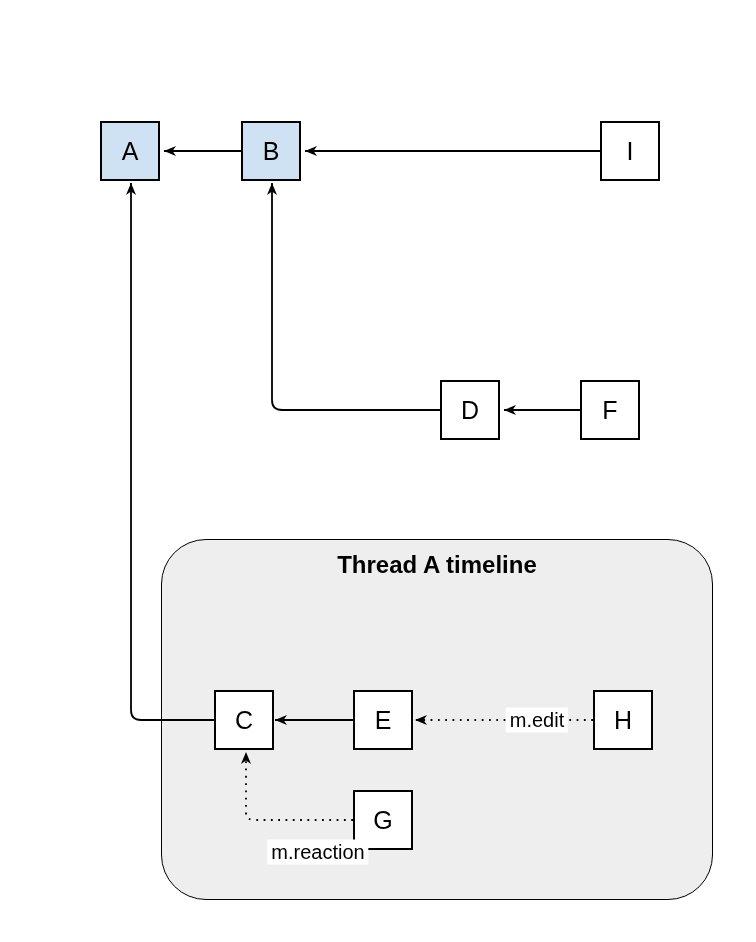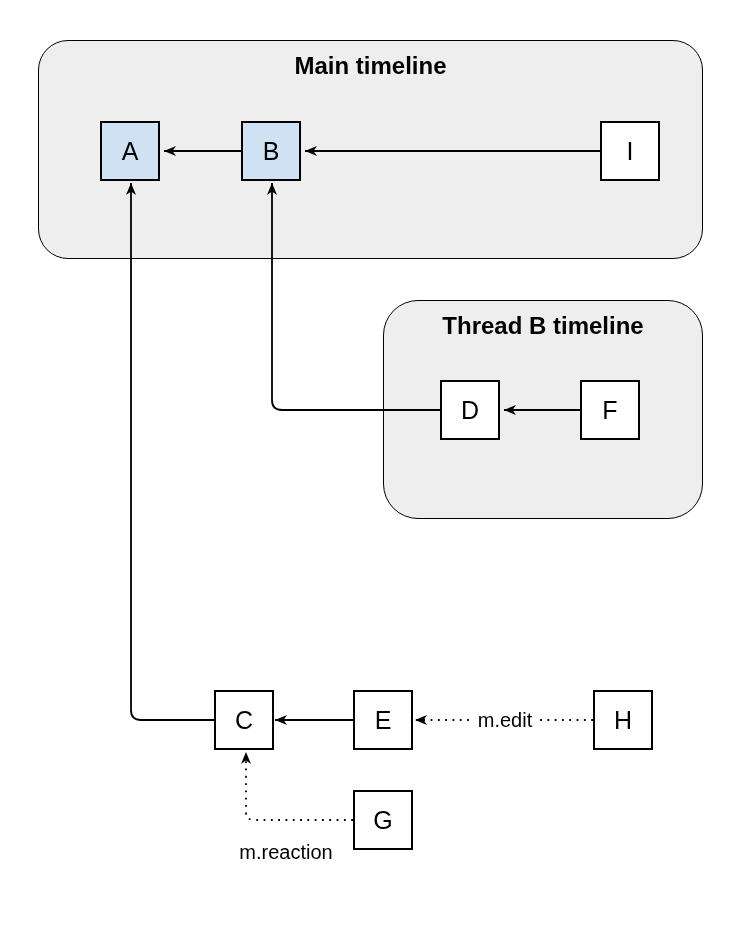--- a/index.html
+++ b/index.html
@@ -18,36 +18,33 @@
   .node{
     position:absolute;width:60px;height:60px;background:#ffffff;
     border:2px solid #000;box-sizing:border-box;
     display:flex;align-items:center;justify-content:center;
     font-size:25px;line-height:1;
   }
   .node.highlight{background:#cfe2f3;}
   .edges{position:absolute;left:0;top:0;pointer-events:none;}
   .edge-label{
     position:absolute;transform:translate(-50%,-50%);
-    background:#ffffff;font-size:20px;padding:1px 4px;white-space:nowrap;
+    background:#ffffff;font-size:20px;padding:1px 4px;white-space:nowrap;margin-left:32px;
   }
 </style>
 </head>
 <body>
 
 <div class="canvas">
 
-  <div class="container" style="left:38px;top:40px;width:665px;height:219px;border-radius:30px;">
-    <div class="container-title">Main timeline</div>
+
+
+  <div class="container" style="left:161px;top:539px;width:552px;height:361px;border-radius:45px;">
+    <div class="container-title">Thread A timeline</div>
   </div>
-
-  <div class="container" style="left:383px;top:300px;width:320px;height:219px;border-radius:35px;">
-    <div class="container-title">Thread B timeline</div>
-  </div>
-
 
   <svg class="edges" width="756" height="942" viewBox="0 0 756 942">
     <defs>
       <marker id="arrow" markerUnits="userSpaceOnUse" markerWidth="14" markerHeight="12" viewBox="0 0 14 12" refX="13" refY="6" orient="auto">
         <path d="M1,1 L13,6 L1,11 L4.5,6 Z" fill="#000"></path>
       </marker>
     </defs>
 
     <path d="M241,151 H164" fill="none" stroke="#000" stroke-width="1.8" marker-end="url(#arrow)"></path>
     <path d="M600,151 H305" fill="none" stroke="#000" stroke-width="1.8" marker-end="url(#arrow)"></path>

